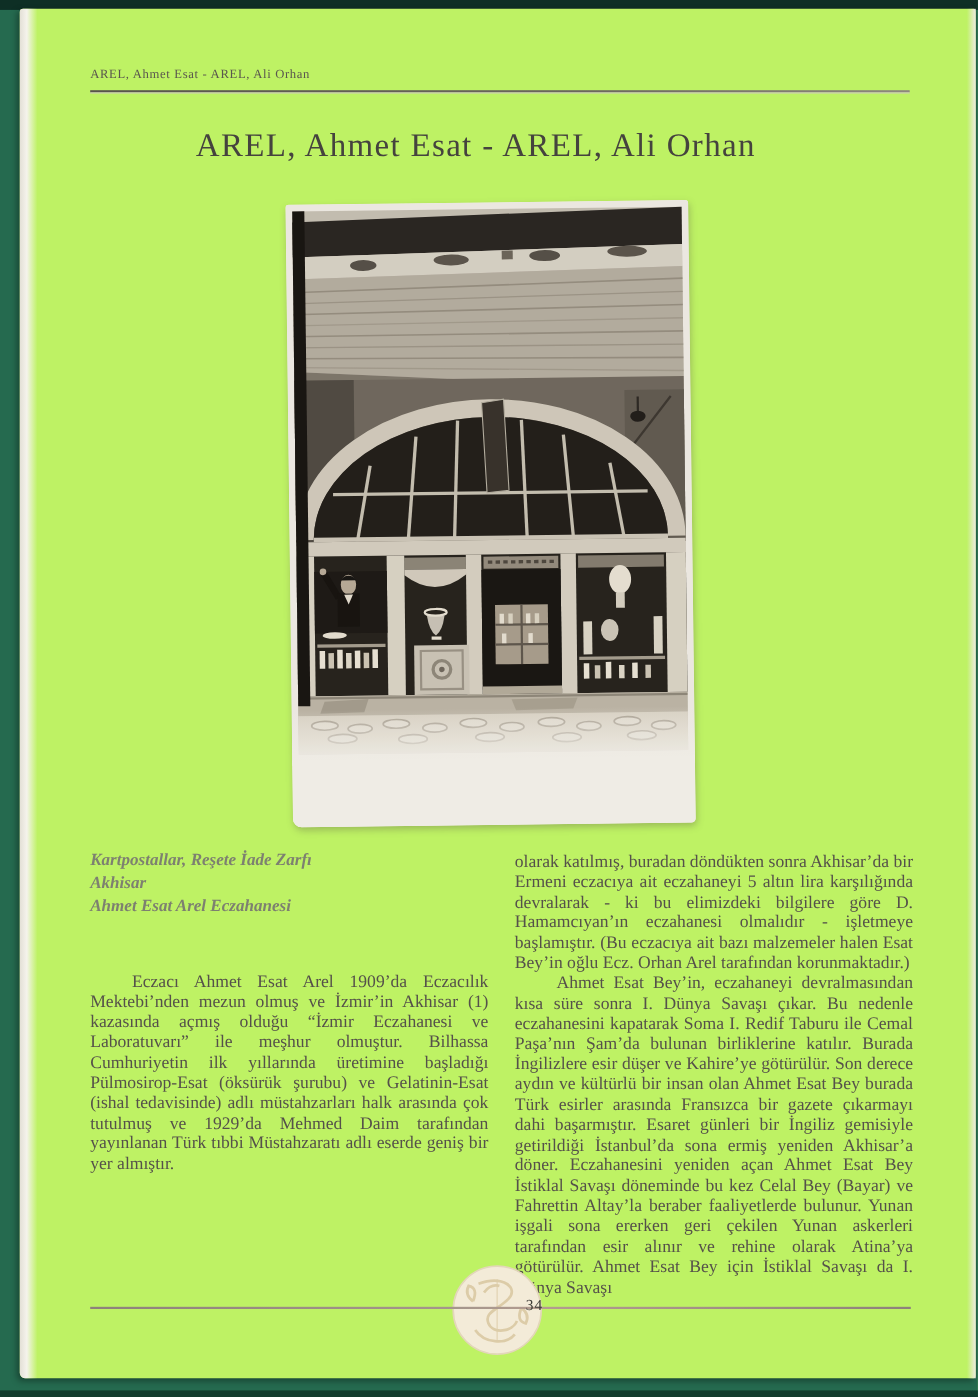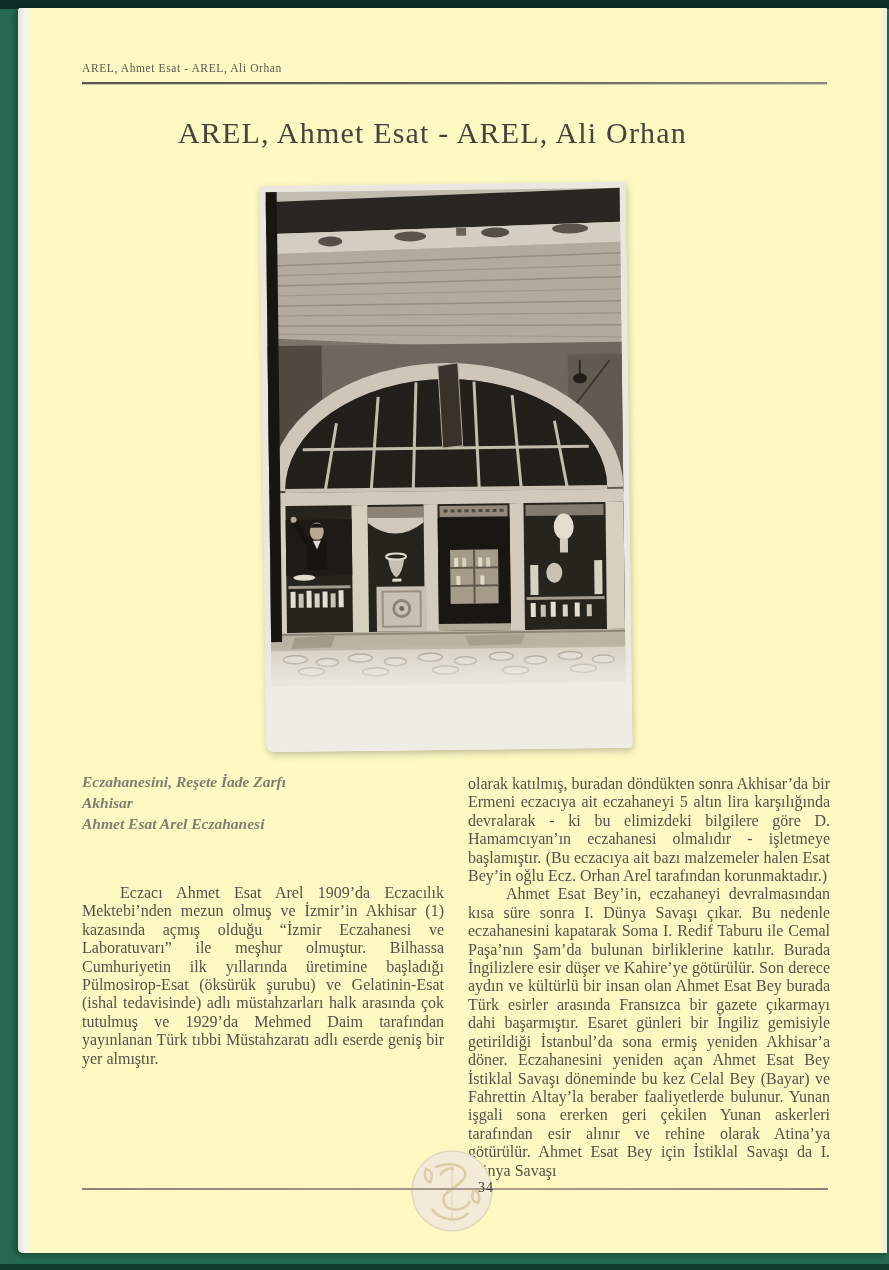--- a/index.html
+++ b/index.html
@@ -5,21 +5,21 @@
   html,body{margin:0;padding:0;}
   body{
     width:889px;height:1270px;position:relative;overflow:hidden;
     background:#256a4f;
     font-family:"Liberation Serif","DejaVu Serif",serif;
   }
   .cover-top{position:absolute;left:0;top:0;width:889px;height:9px;background:#0e2f25;}
   .cover-bottom{position:absolute;left:0;bottom:0;width:889px;height:6px;background:#123c2e;}
   .page{
     position:absolute;left:18px;top:8px;right:2px;bottom:17px;
-    background:#fef9c3;border-radius:3px 2px 2px 5px;
+    background:#bef264;border-radius:3px 2px 2px 5px;
     box-shadow:-2px 2px 6px rgba(0,0,0,.35);
   }
   .page-curve{position:absolute;left:0;top:0;bottom:0;width:16px;
     background:linear-gradient(90deg,#e3e0d6 0%,#f5f3ec 40%,rgba(252,251,246,0) 100%);
     border-radius:3px 0 0 5px;}
   .page-right-shade{position:absolute;right:0;top:0;bottom:0;width:8px;
     background:linear-gradient(270deg,#efe9e4 0%,rgba(252,251,246,0) 100%);}
   .running-header{
     position:absolute;left:64px;top:54px;
     font-size:11.5px;letter-spacing:.6px;color:#5a564e;
@@ -232,21 +232,21 @@
       <rect x="0" y="460" width="366" height="50" fill="url(#fade)"></rect>
       <rect x="0" y="505" width="366" height="61" fill="#f6f4ee"></rect>
 
       <rect x="6" y="6" width="11" height="450" fill="#15120f"></rect>
 
       <rect x="0" y="0" width="366" height="566" fill="#7a6a4a" opacity="0.05"></rect>
     </svg>
   </figure>
 
   <div class="caption">
-    <div>Eczahanesini, Reşete İade Zarfı</div>
+    <div>Kartpostallar, Reşete İade Zarfı</div>
     <div>Akhisar</div>
     <div>Ahmet Esat Arel Eczahanesi</div>
   </div>
 
   <div class="col col-left">
     <p class="indent">Eczacı Ahmet Esat Arel 1909’da Eczacılık Mektebi’nden mezun olmuş ve İzmir’in Akhisar (1) kazasında açmış olduğu “İzmir Eczahanesi ve Laboratuvarı” ile meşhur olmuştur. Bilhassa Cumhuriyetin ilk yıllarında üretimine başladığı Pülmosirop-Esat (öksürük şurubu) ve Gelatinin-Esat (ishal tedavisinde) adlı müstahzarları halk arasında çok tutulmuş ve 1929’da Mehmed Daim tarafından yayınlanan Türk tıbbi Müstahzaratı adlı eserde geniş bir yer almıştır.</p>
   </div>
 
   <div class="col col-right">
     <p>olarak katılmış, buradan döndükten sonra Akhisar’da bir Ermeni eczacıya ait eczahaneyi 5 altın lira karşılığında devralarak - ki bu elimizdeki bilgilere göre D. Hamamcıyan’ın eczahanesi olmalıdır - işletmeye başlamıştır. (Bu eczacıya ait bazı malzemeler halen Esat Bey’in oğlu Ecz. Orhan Arel tarafından korunmaktadır.)</p>

